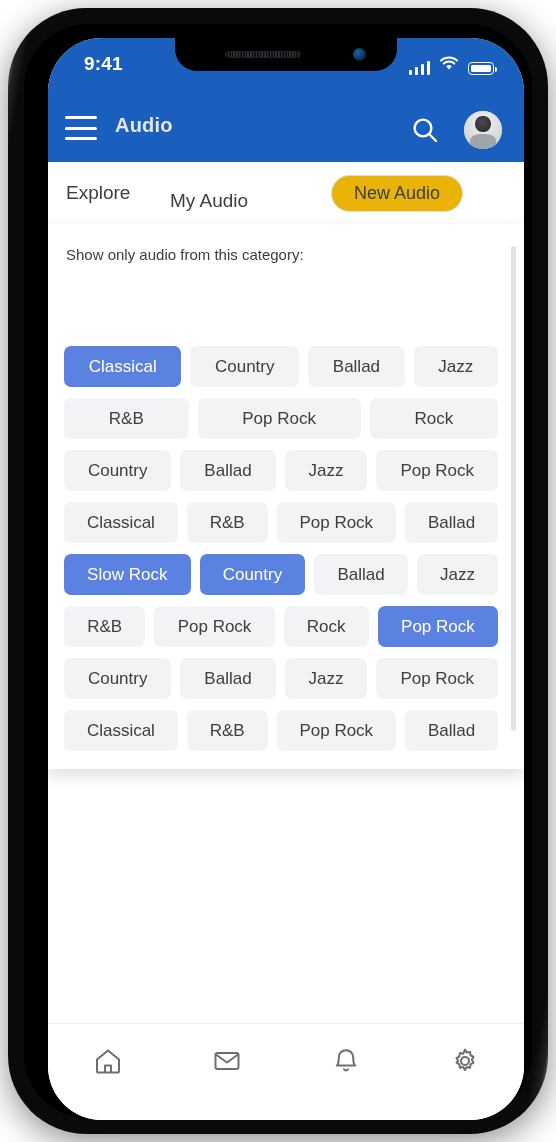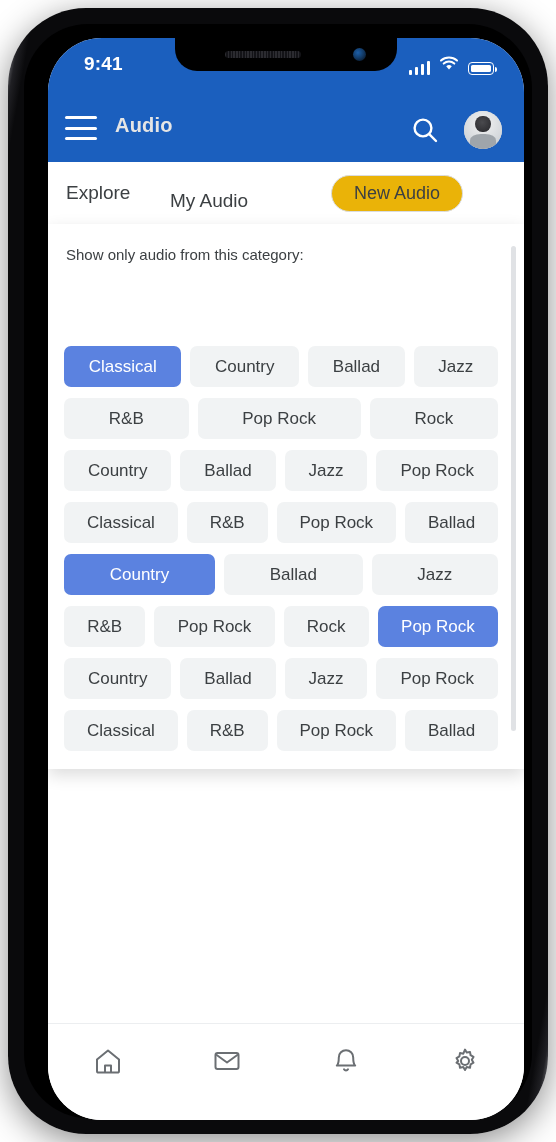--- a/index.html
+++ b/index.html
@@ -495,20 +495,21 @@
             <div class="chip">Jazz</div>
             <div class="chip">Pop Rock</div>
           </div>
           <div class="chip-row">
             <div class="chip">Classical</div>
             <div class="chip">R&amp;B</div>
             <div class="chip">Pop Rock</div>
             <div class="chip">Ballad</div>
           </div>
           <div class="chip-row">
+            <div class="chip active">Slow Rock</div>
             <div class="chip active">Country</div>
             <div class="chip">Ballad</div>
             <div class="chip">Jazz</div>
           </div>
           <div class="chip-row">
             <div class="chip">R&amp;B</div>
             <div class="chip">Pop Rock</div>
             <div class="chip">Rock</div>
             <div class="chip active">Pop Rock</div>
           </div>

